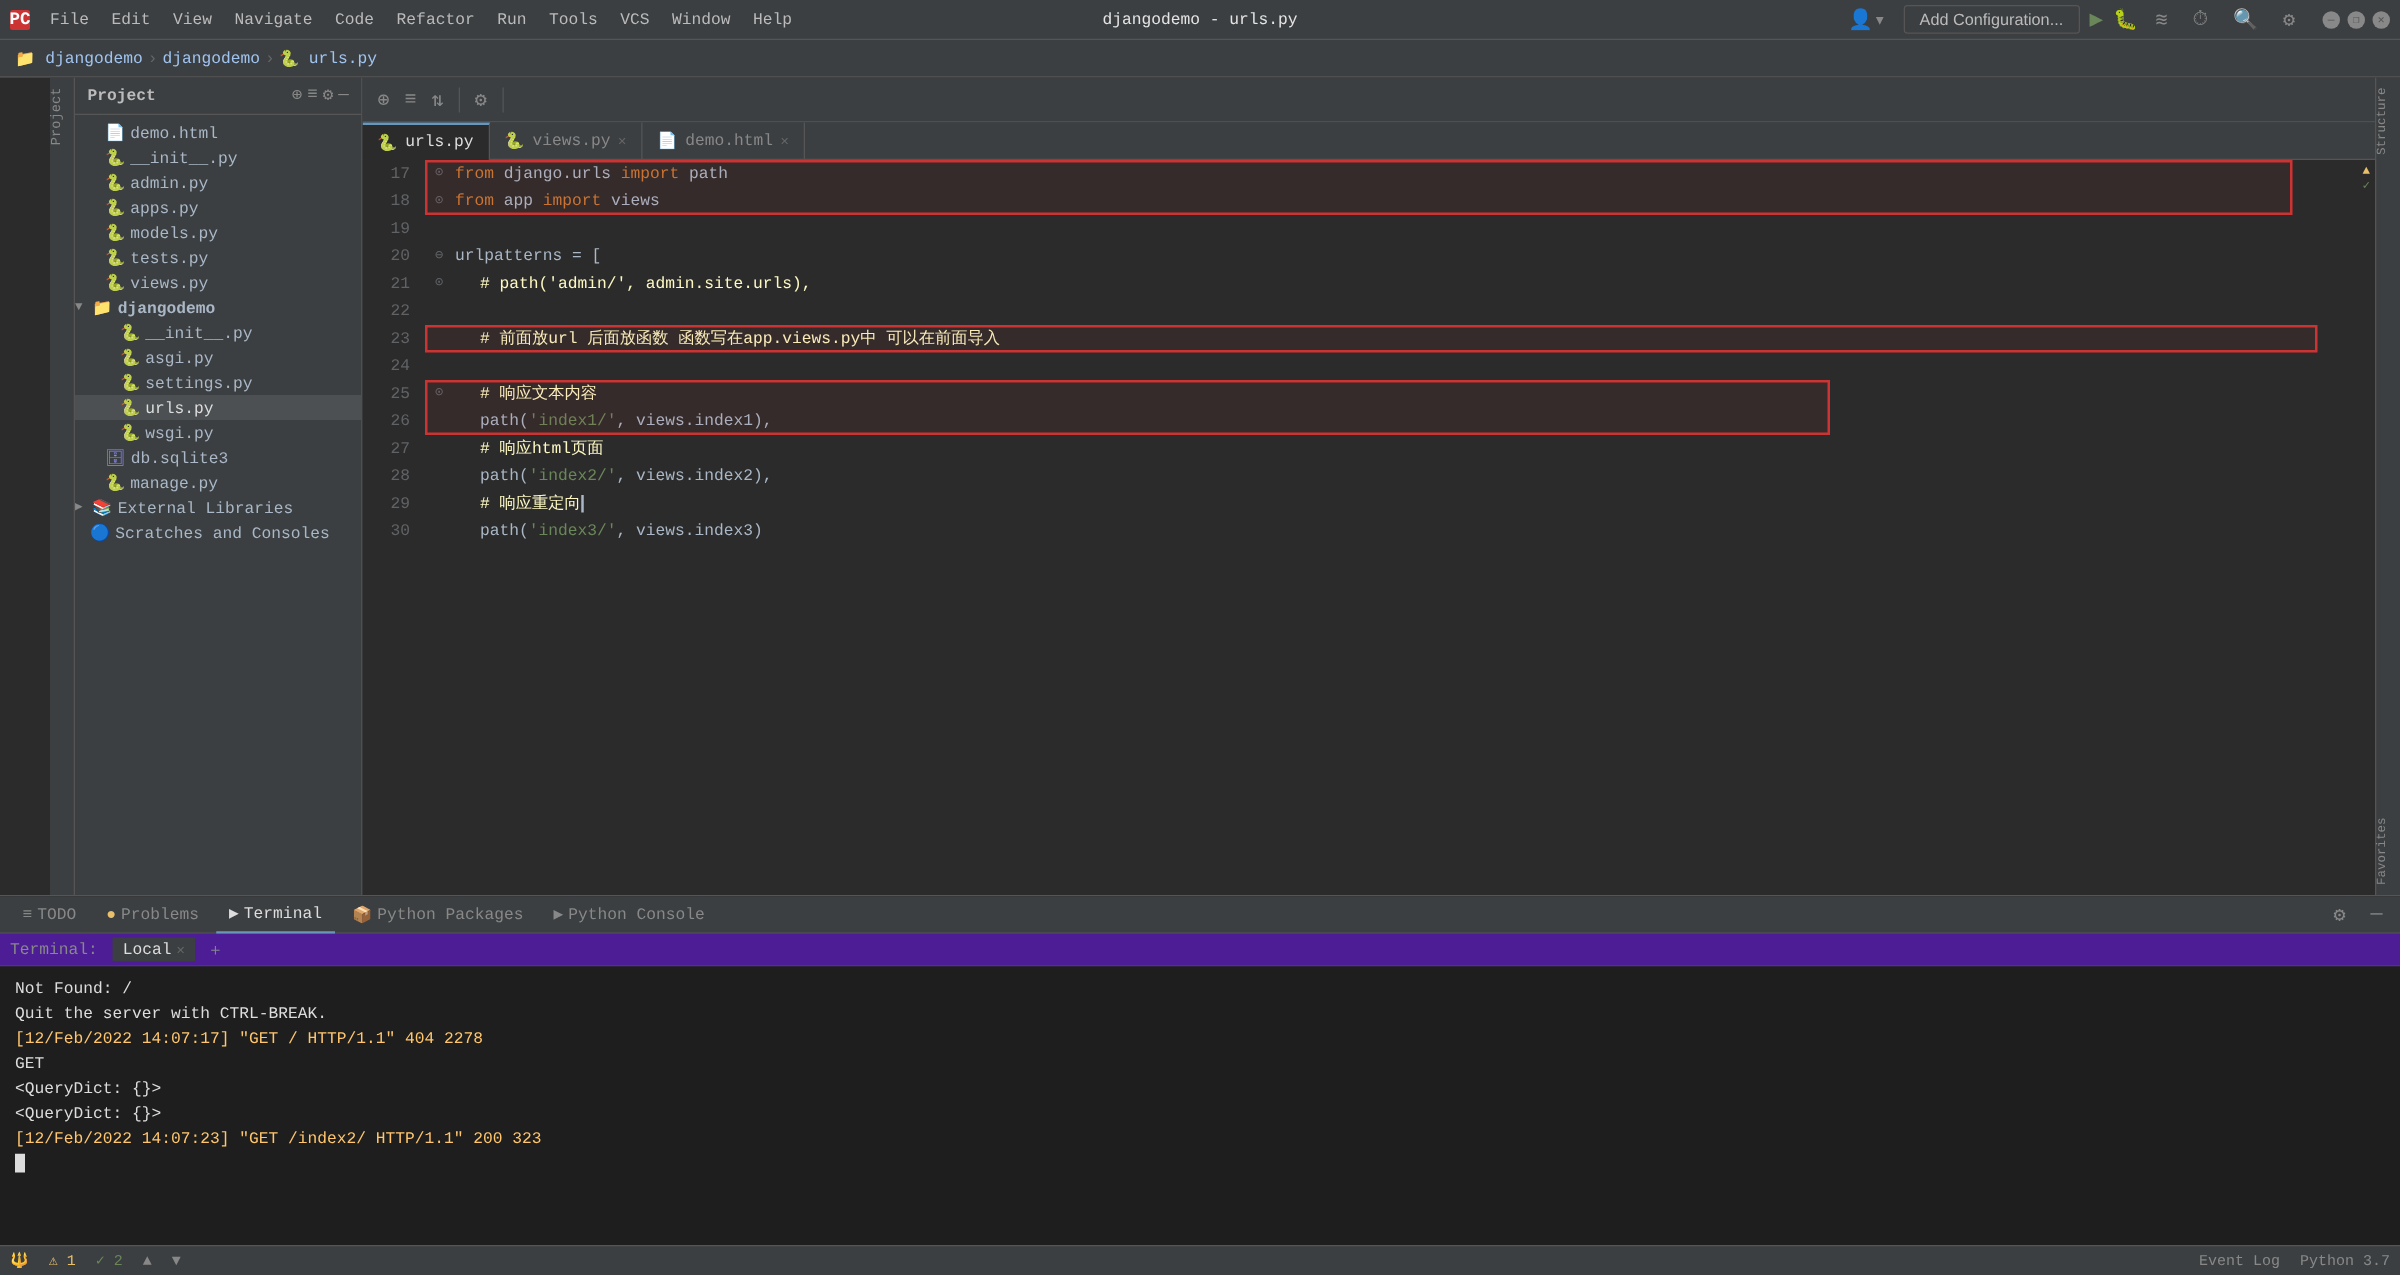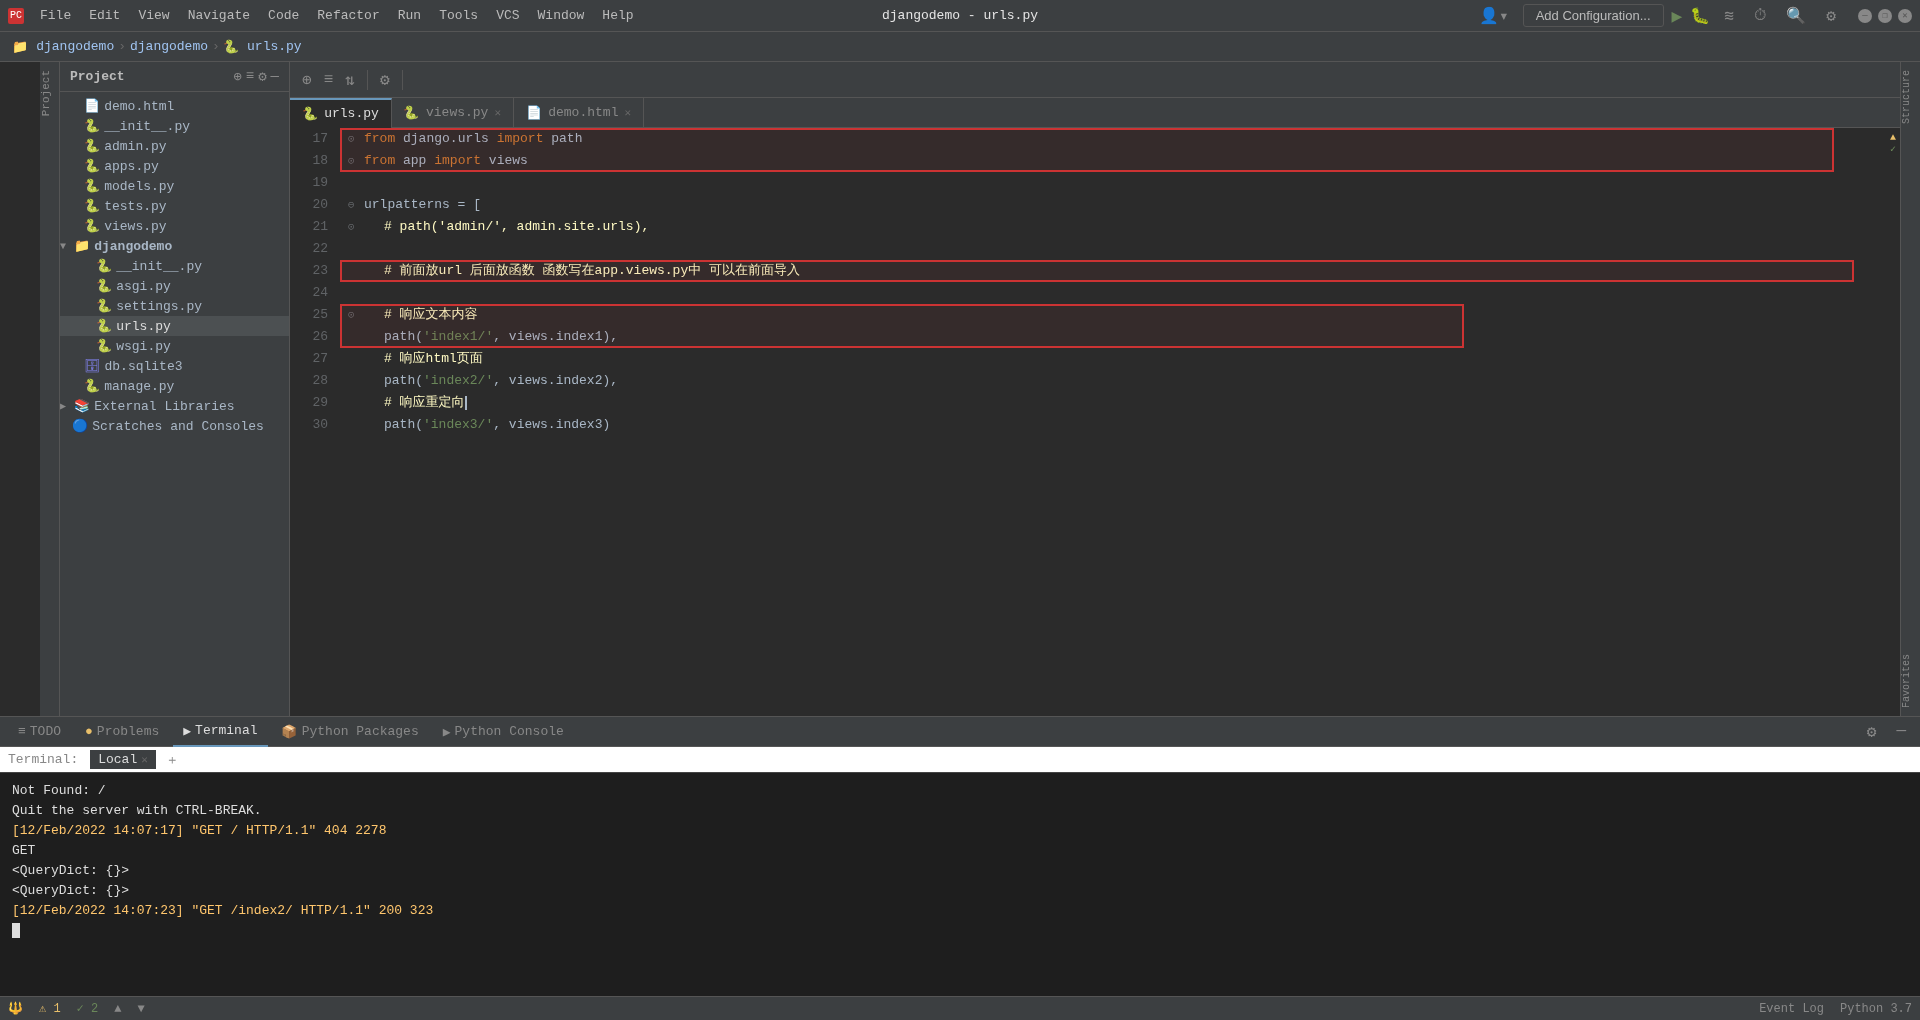--- a/index.html
+++ b/index.html
@@ -24,21 +24,21 @@
       padding: 0 8px;
       border-bottom: 1px solid #555;
       flex-shrink: 0;
     }
     .title-bar-logo {
       width: 16px; height: 16px;
       background: #cc3333;
       border-radius: 2px;
       margin-right: 8px;
       display: flex; align-items: center; justify-content: center;
-      color: white; font-size: 10px; font-weight: normal;
+      color: white; font-size: 14px; font-weight: bold;
     }
     .title-bar-menu {
       display: flex;
       gap: 2px;
       flex: 1;
     }
     .menu-item {
       padding: 2px 8px;
       color: #bbbbbb;
       cursor: pointer;
@@ -679,21 +679,21 @@
     <div class="panel-tab">
       <span>▶</span>
       <span>Python Console</span>
     </div>
     <div class="panel-right">
       <span class="ctrl-btn">⚙</span>
       <span class="ctrl-btn">—</span>
     </div>
   </div>
 
-  <div style="display:flex;align-items:center;background:#ffffff;border-bottom:1px solid #444;height:26px;padding:0 8px;gap:4px;">
+  <div style="display:flex;align-items:center;background:#4c1d95;border-bottom:1px solid #444;height:26px;padding:0 8px;gap:4px;">
     <span style="color:#888;font-size:13px;margin-right:8px;">Terminal:</span>
     <div style="display:flex;align-items:center;background:#3c3f41;padding:2px 8px;color:#dddddd;font-size:13px;gap:4px;">
       <span>Local</span>
       <span style="font-size:11px;color:#666;">✕</span>
     </div>
     <span style="color:#888;cursor:pointer;padding:0 6px;">＋</span>
   </div>
 
   <div class="terminal-content">
     <div class="term-line term-white">Not Found: /</div>

